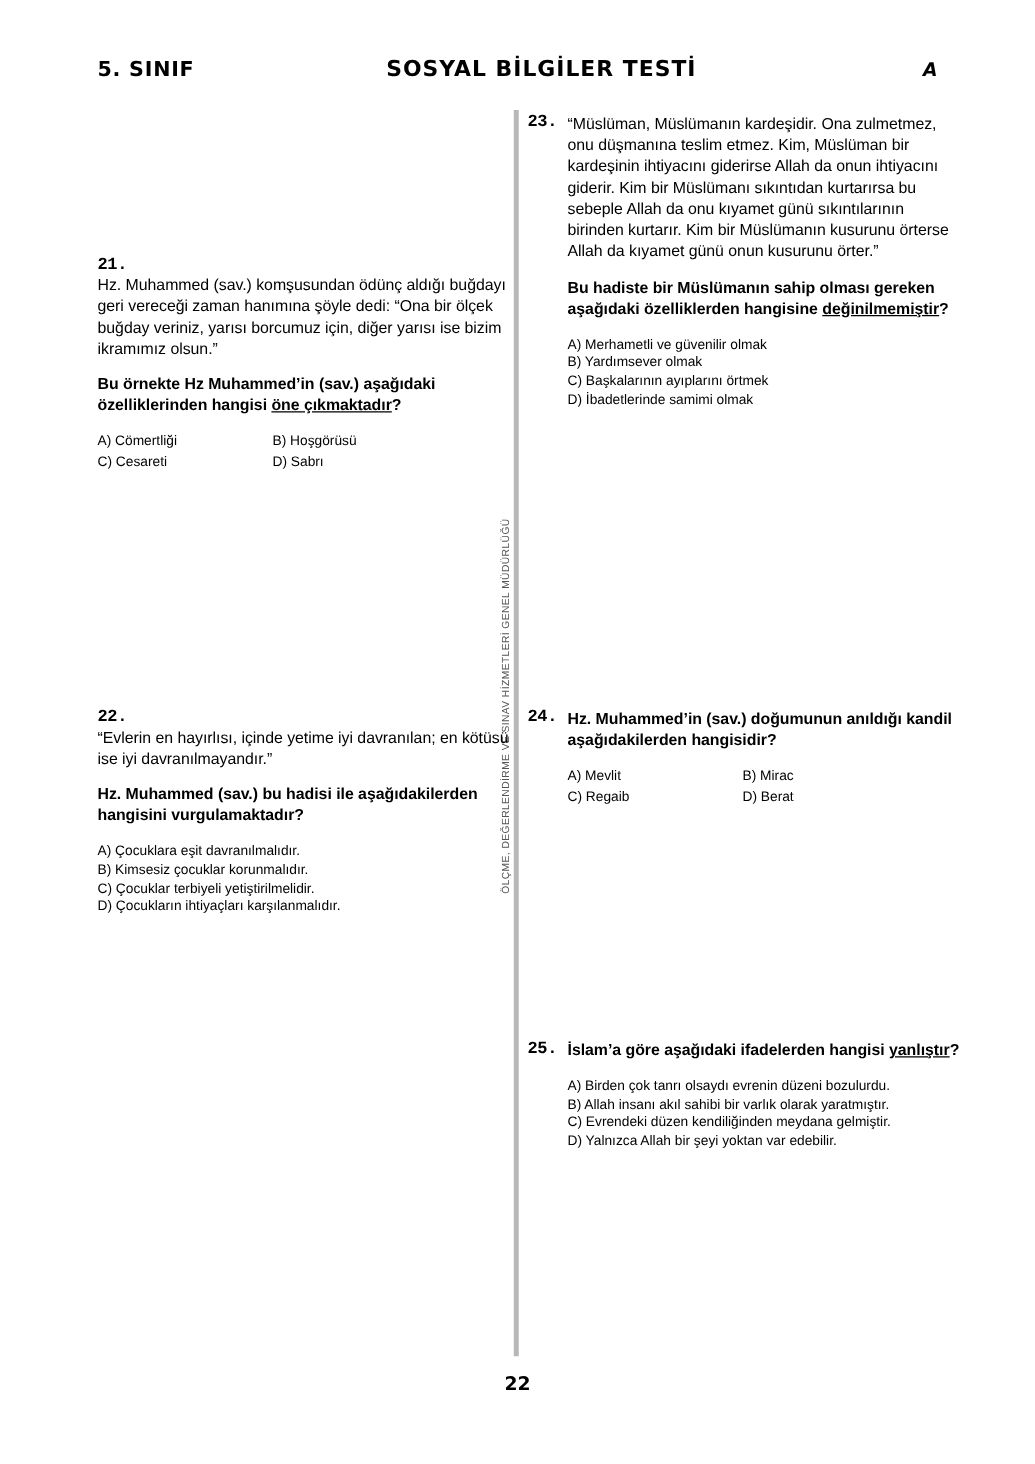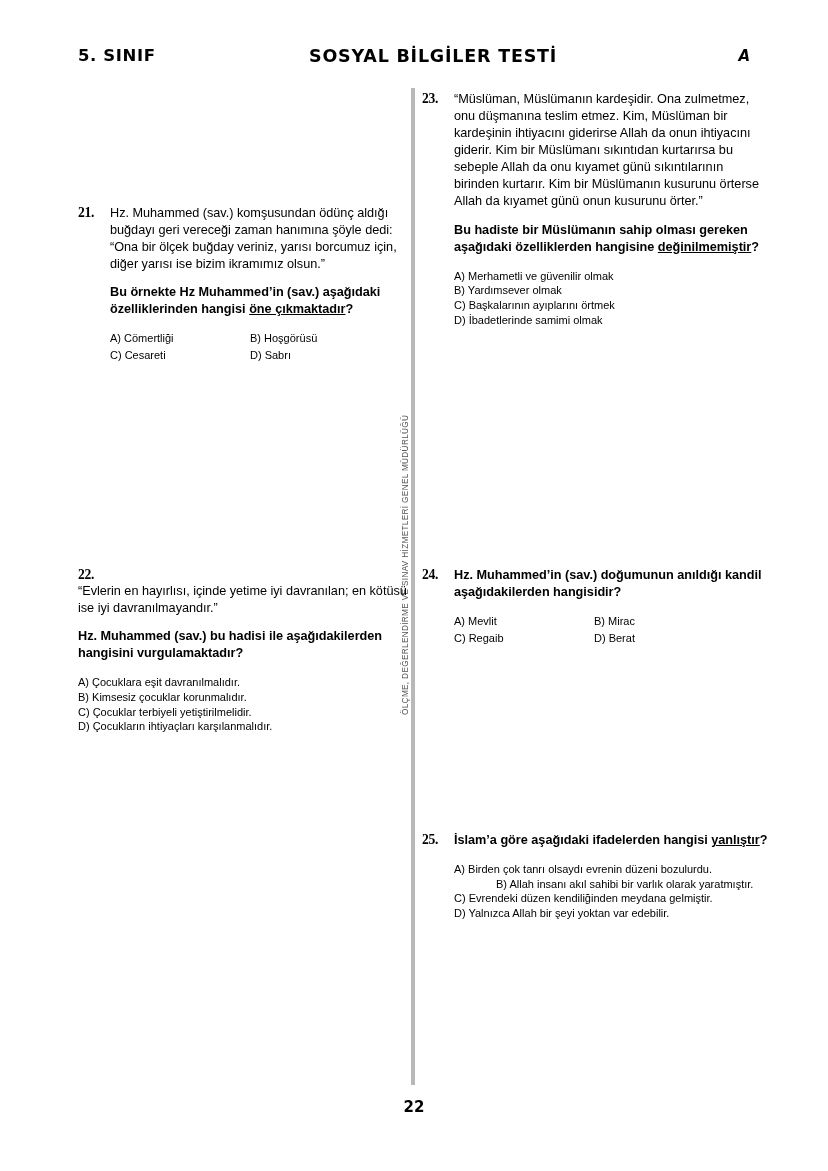--- a/index.html
+++ b/index.html
@@ -93,21 +93,21 @@
     display: flex;
     align-items: flex-start;
   }
   .q-num {
     flex: 0 0 auto;
     width: 32px;
     font-size: 13.6px;
     font-weight: bold;
     text-align: left;
     padding-top: 0px;
-    font-family: Liberation Serif, serif;
+    font-family: Liberation Mono, monospace;
     letter-spacing: -0.3px;
   }
   .q-body {
     flex: 1 1 auto;
     min-width: 0;
   }
 
   .stem {
     font-size: 12.7px;
     line-height: 1.345;
@@ -179,21 +179,21 @@
     <span class="hdr-grade">5. SINIF</span>
     <span class="hdr-title">SOSYAL BİLGİLER TESTİ</span>
     <span class="hdr-booklet">A</span>
   </div>
 
   <div class="divider"></div>
 
   <div class="vertical-agency">ÖLÇME, DEĞERLENDİRME VE SINAV HİZMETLERİ GENEL MÜDÜRLÜĞÜ</div>
 
 
-  <div class="question" style="left:78px; top:205px;">
+  <div class="question" style="left:78px; top:205px;flex-direction:column;">
     <div class="q-num">21.</div>
     <div class="q-body">
       <p class="stem">Hz. Muhammed (sav.) komşusundan ödünç aldığı buğdayı geri vereceği zaman hanımına şöyle dedi: “Ona bir ölçek buğday veriniz, yarısı borcumuz için, diğer yarısı ise bizim ikramımız olsun.”</p>
       <p class="stem bold"><span>Bu örnekte Hz Muhammed’in (sav.) aşağıdaki özelliklerinden hangisi </span><span class="u">öne çıkmaktadır</span><span>?</span></p>
       <div class="options grid2">
         <div class="opt">A) Cömertliği</div>
         <div class="opt">B) Hoşgörüsü</div>
         <div class="opt">C) Cesareti</div>
         <div class="opt">D) Sabrı</div>
       </div>
@@ -240,21 +240,21 @@
       </div>
     </div>
   </div>
 
   <div class="question" style="left:422px; top:832px; width:348px;">
     <div class="q-num">25.</div>
     <div class="q-body">
       <p class="stem bold"><span>İslam’a göre aşağıdaki ifadelerden hangisi </span><span class="u">yanlıştır</span><span>?</span></p>
       <div class="options">
         <div class="opt opt-indent" style="text-indent:-15px;">A) Birden çok tanrı olsaydı evrenin düzeni bozulurdu.</div>
-        <div class="opt opt-indent" style="text-indent:-15px;margin-left:42px;">B) Allah insanı akıl sahibi bir varlık olarak yaratmıştır.</div>
+        <div class="opt opt-indent" style="text-indent:-15px;">B) Allah insanı akıl sahibi bir varlık olarak yaratmıştır.</div>
         <div class="opt opt-indent" style="text-indent:-15px;">C) Evrendeki düzen kendiliğinden meydana gelmiştir.</div>
         <div class="opt opt-indent" style="text-indent:-15px;">D) Yalnızca Allah bir şeyi yoktan var edebilir.</div>
       </div>
     </div>
   </div>
 
   <div class="page-number">22</div>
 
 </div>
 

